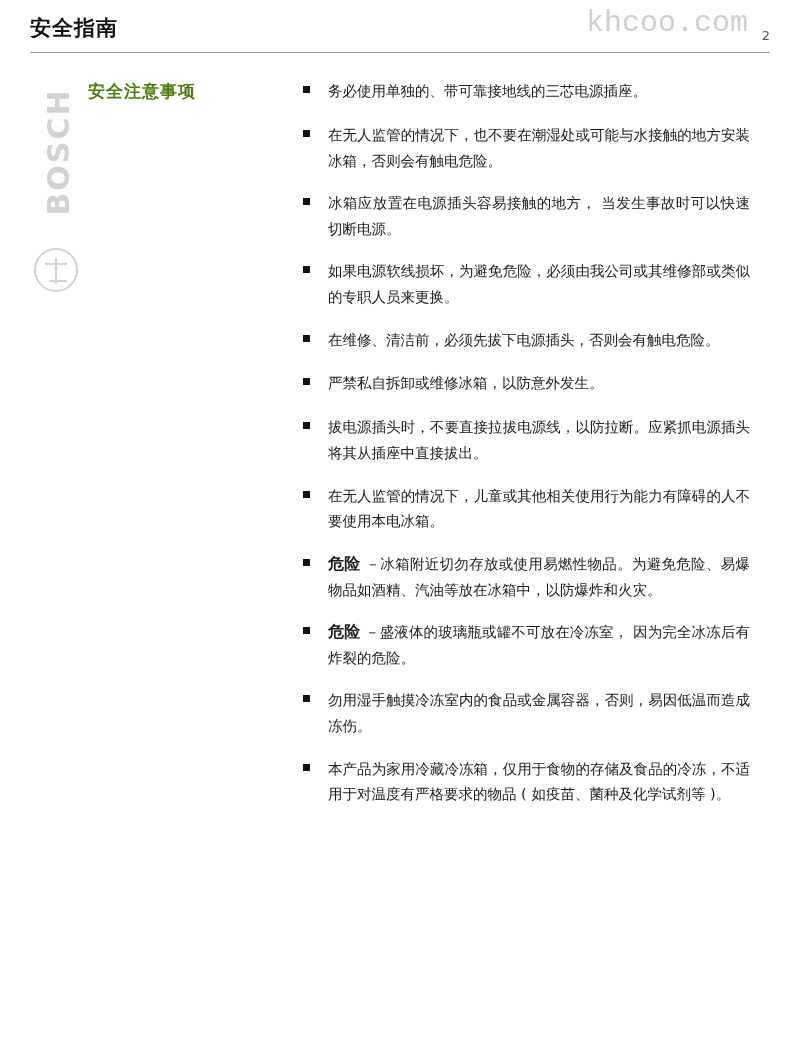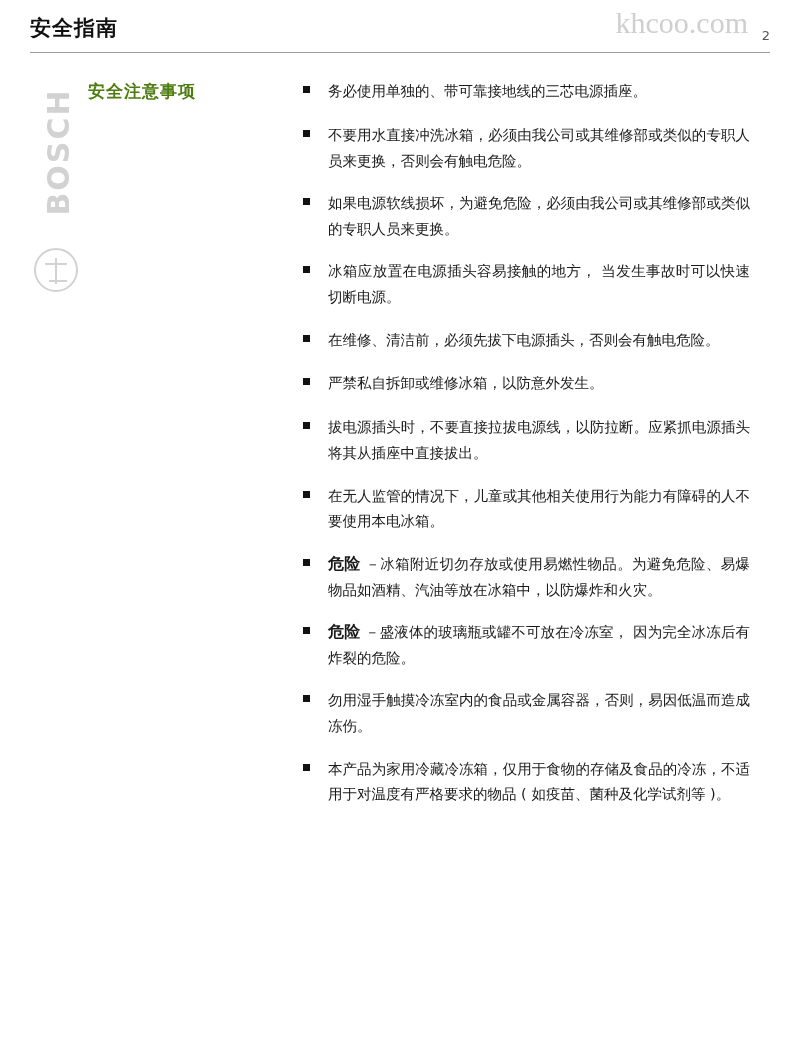--- a/index.html
+++ b/index.html
@@ -32,21 +32,21 @@
     letter-spacing: 1px;
     color: #111;
   }
   #watermark {
     position: absolute;
     right: 52px;
     top: 6px;
     font-size: 30px;
     color: #cfcfcf;
     letter-spacing: 0px;
-    font-family: Liberation Serif, serif;
+    font-family: Liberation Mono, monospace;
   }
   #page-number {
     position: absolute;
     right: 30px;
     top: 28px;
     font-size: 13px;
     color: #555;
   }
   #header-rule {
     position: absolute;
@@ -183,33 +183,33 @@
 
   <div class="notice-item">
     <span class="bullet"></span>
     <span class="danger"></span>
     <span class="body">务必使用单独的、带可靠接地线的三芯电源插座。</span>
   </div>
 
   <div class="notice-item">
     <span class="bullet"></span>
     <span class="danger"></span>
-    <span class="body">不要用水直接冲洗冰箱，必须由我公司或其维修部或类似的专职人员来更换，否则会有触电危险。</span>
+    <span class="body">在无人监管的情况下，也不要在潮湿处或可能与水接触的地方安装冰箱，否则会有触电危险。</span>
+  </div>
+
+  <div class="notice-item">
+    <span class="bullet"></span>
+    <span class="danger"></span>
+    <span class="body">冰箱应放置在电源插头容易接触的地方， 当发生事故时可以快速切断电源。</span>
   </div>
 
   <div class="notice-item">
     <span class="bullet"></span>
     <span class="danger"></span>
     <span class="body">如果电源软线损坏，为避免危险，必须由我公司或其维修部或类似的专职人员来更换。</span>
-  </div>
-
-  <div class="notice-item">
-    <span class="bullet"></span>
-    <span class="danger"></span>
-    <span class="body">冰箱应放置在电源插头容易接触的地方， 当发生事故时可以快速切断电源。</span>
   </div>
 
   <div class="notice-item">
     <span class="bullet"></span>
     <span class="danger"></span>
   </div>
 
   <div class="notice-item">
     <span class="bullet"></span>
     <span class="danger"></span>

